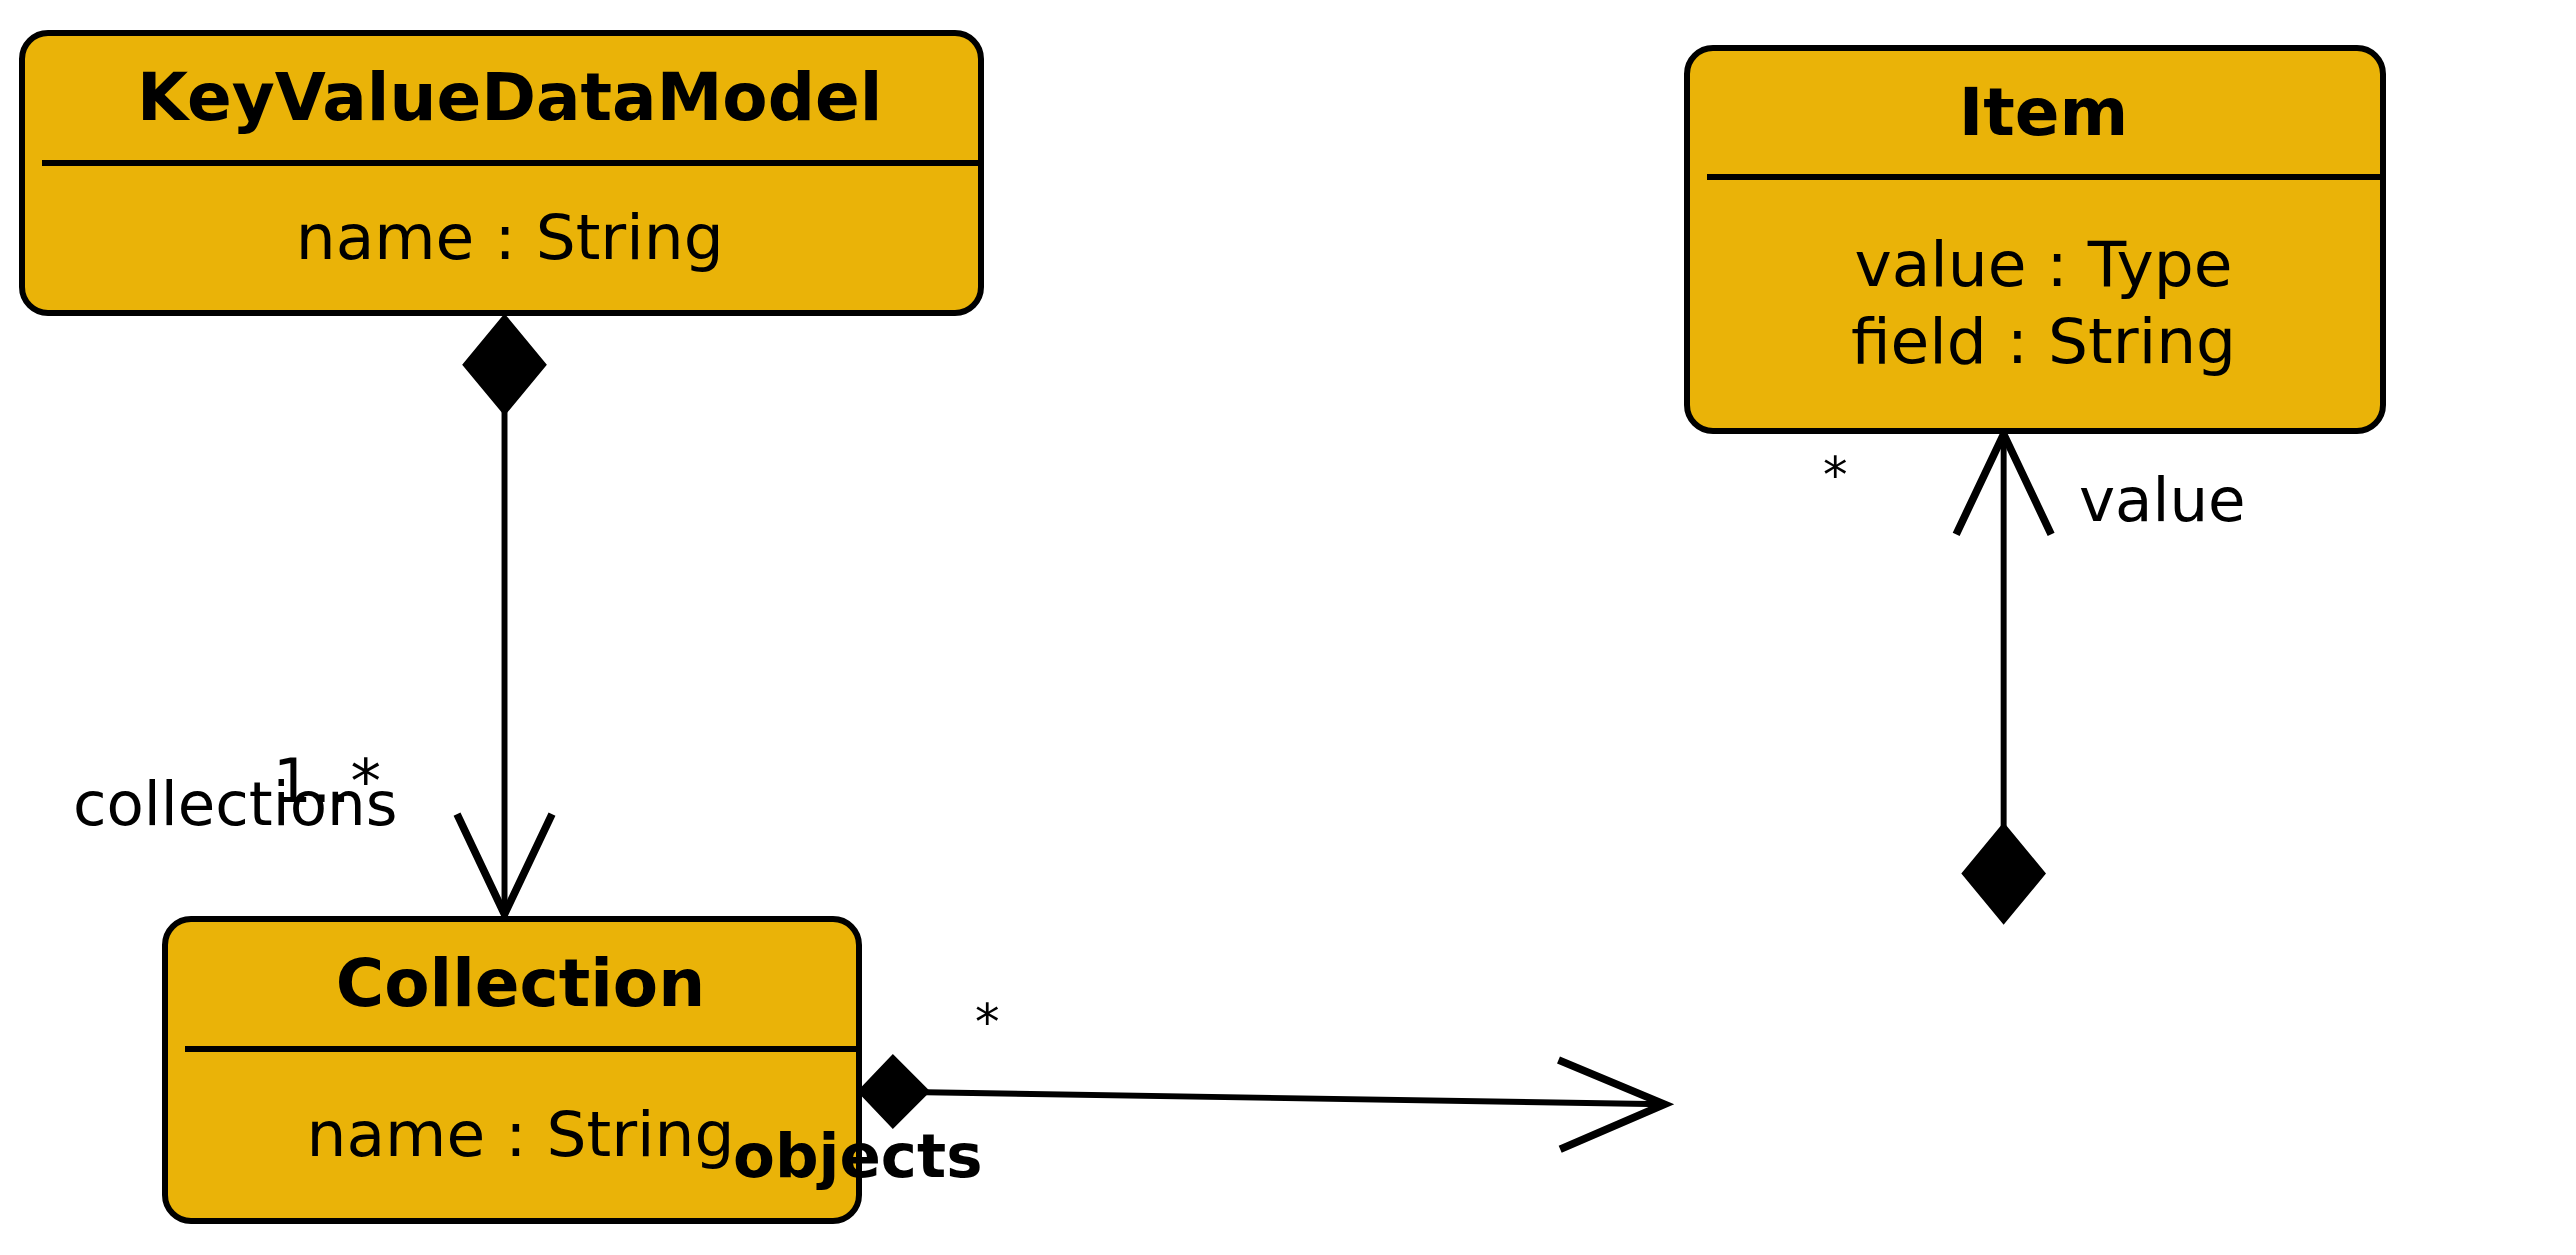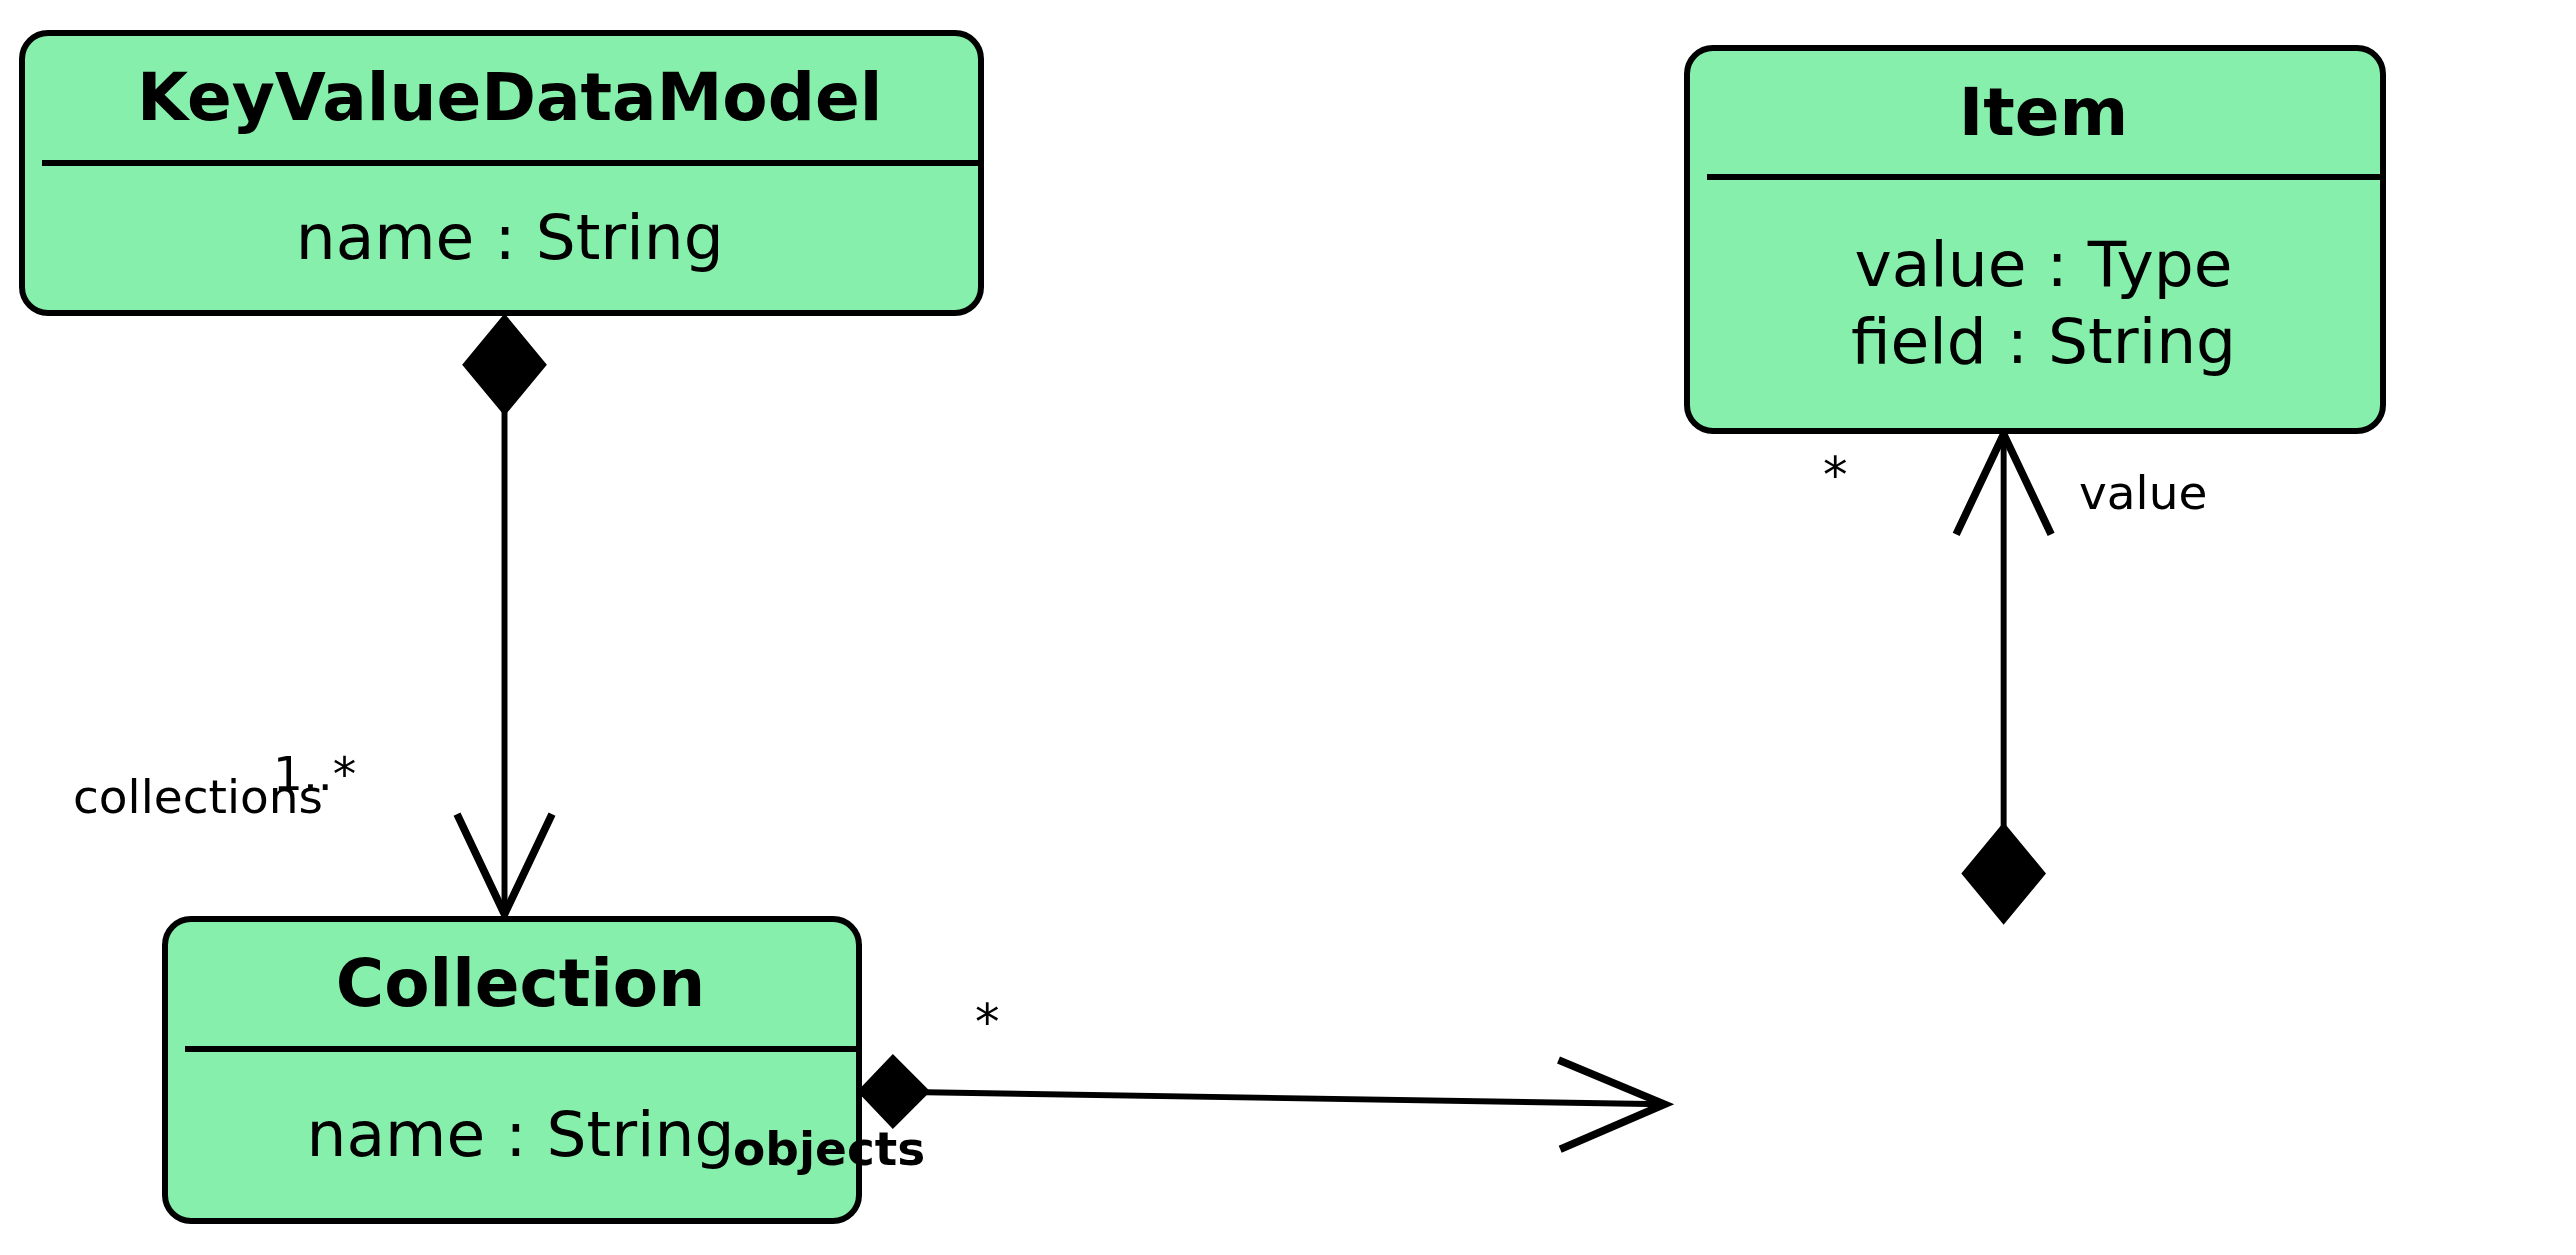--- a/index.html
+++ b/index.html
@@ -12,21 +12,21 @@
     position: relative;
     width: 2576px;
     height: 1256px;
     background: #ffffff;
     overflow: hidden;
     font-family: "DejaVu Sans", sans-serif;
   }
   .uml-class {
     position: absolute;
     box-sizing: border-box;
-    background: #86efac;
+    background: #eab308;
     border: 6px solid #000000;
     border-radius: 29px;
     display: flex;
     flex-direction: column;
     z-index: 5;
     padding-left: 17px;
   }
   .class-name {
     font-weight: bold;
     text-align: center;
@@ -96,21 +96,21 @@
   }
   .edge-diamond {
     fill: #000000;
     stroke: #000000;
     stroke-width: 3;
   }
 
   .edge-label {
     position: absolute;
     color: #000000;
-    font-size: 47px;
+    font-size: 61px;
     line-height: 1.0;
     white-space: nowrap;
     z-index: 6;
   }
   #lbl-collections  { left: 73px;  top: 773px; text-align: center; }
   #lbl-one-star     { left: 273px; top: 750px; }
   #lbl-star-value   { left: 975px;top: 998px; font-size: 49px; }
   #lbl-objects      { left: 733px; top: 1125px; font-weight: bold; }
   #lbl-item-star    { left: 1823px;top: 451px;  font-size: 49px; }
   #lbl-value        { left: 2079px;top: 469px; }

